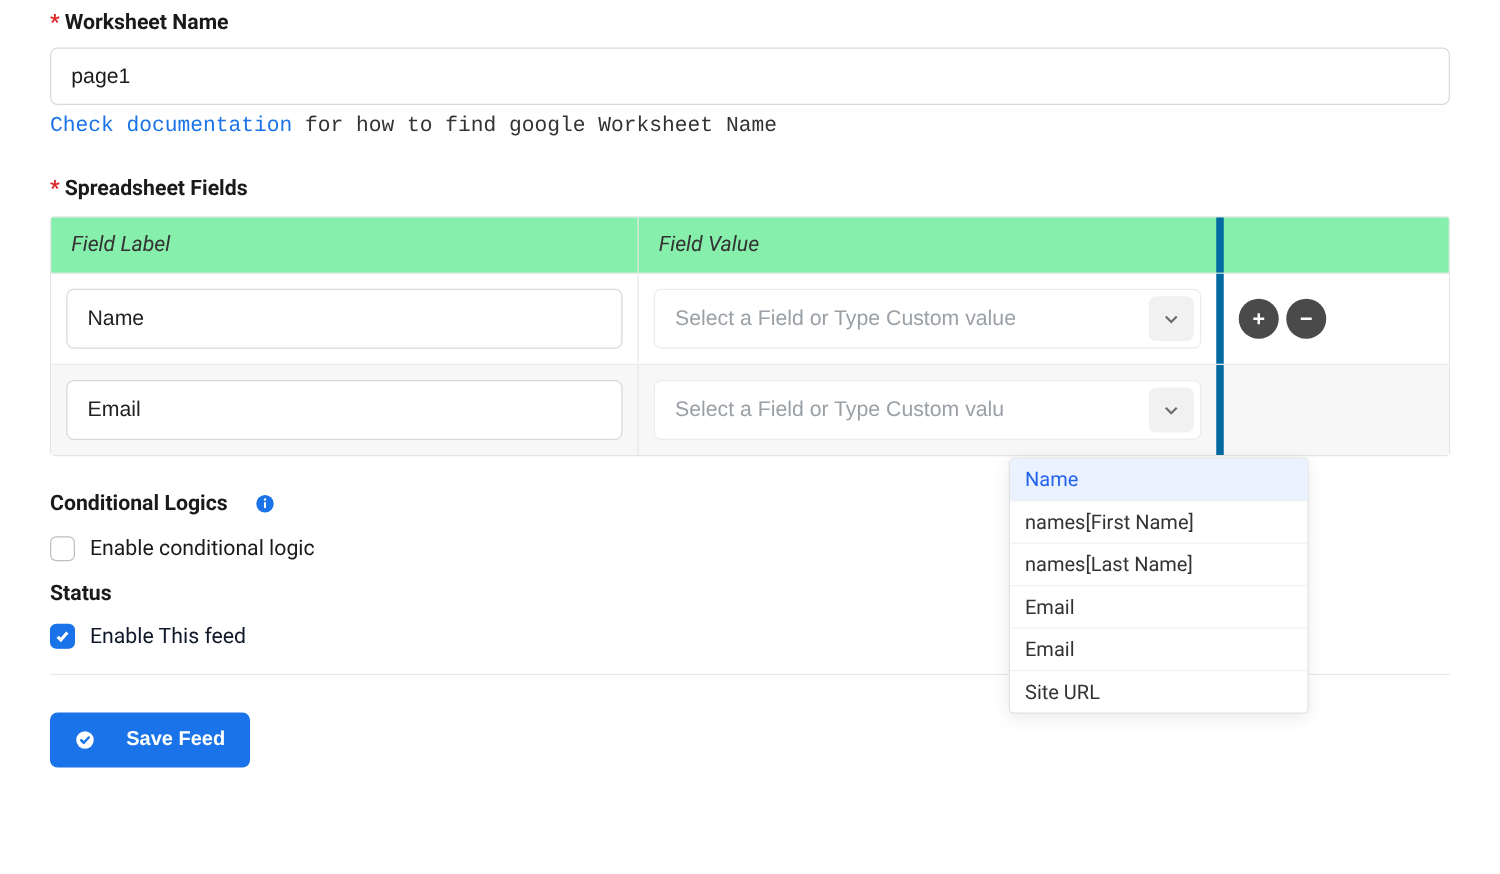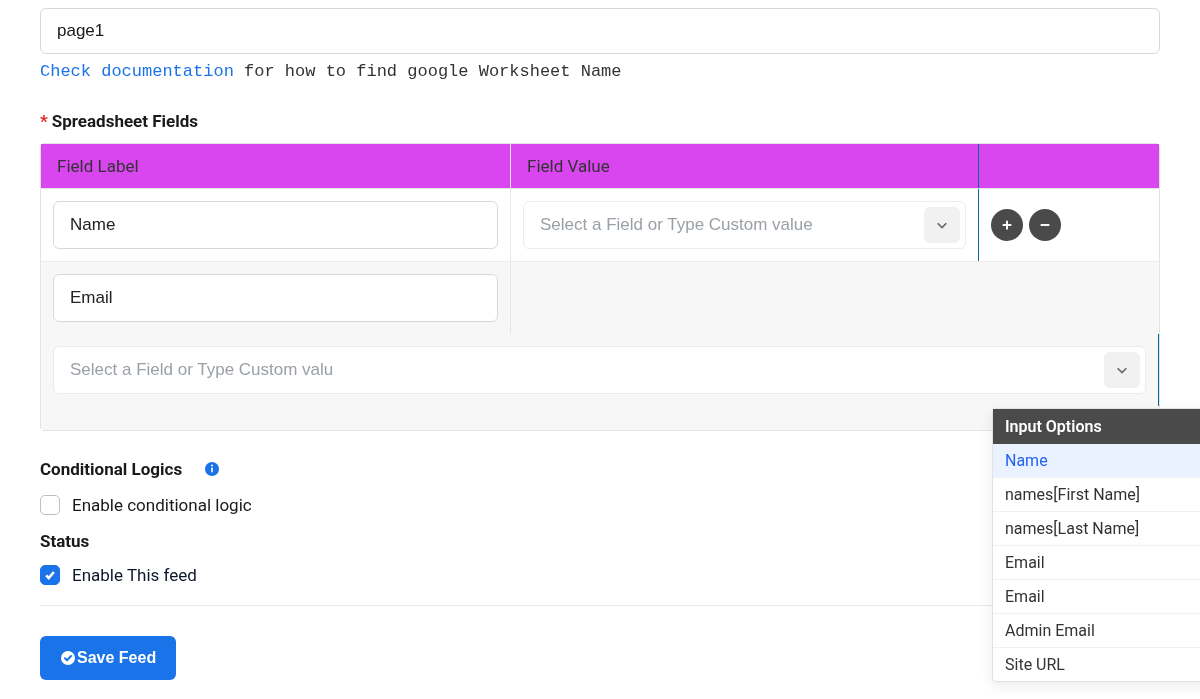--- a/index.html
+++ b/index.html
@@ -38,36 +38,37 @@
   .help-line .link { color: #1a73e8; cursor: pointer; }
   .fields-table {
     margin-top: 12px;
     border: 1px solid #e3e3e3;
     border-radius: 4px;
     overflow: visible;
     width: 100%;
   }
   .ft-row { display: flex; width: 100%; }
   .ft-head {
-    background: #d946ef;
+    background: #86efac;
     border-bottom: 1px solid #e3e3e3;
+    font-style: italic;
   }
   .ft-head .ft-cell { font-weight: 400; color: #333; font-size: 17px; padding: 12px 16px; }
   .ft-cell {
     padding: 12px;
     display: flex;
     align-items: center;
     position: relative;
   }
   .col-label { width: 470px; border-right: 1px solid #e8e8e8; }
-  .col-value { flex: 1; border-right: 1px solid #0369a1; }
+  .col-value { flex: 1; border-right: 6px solid #0369a1; }
   .col-actions { width: 180px; }
   .ft-body .ft-row { border-bottom: 1px solid #ececec; background: #fff; }
   .ft-body .ft-row.alt { background: #f7f7f7; }
-  .ft-body .ft-row:last-child { border-bottom: none; flex-direction: column; }
+  .ft-body .ft-row:last-child { border-bottom: none; }
   .cell-input {
     width: 100%;
     height: 48px;
     border: 1px solid #d9d9d9;
     border-radius: 6px;
     padding: 0 16px;
     font-size: 17px;
     background: #fff;
     color: #222;
   }
@@ -200,31 +201,34 @@
     background: #1a73e8;
     color: #fff;
     border: none;
     border-radius: 6px;
     height: 44px;
     padding: 0 20px;
     font-size: 16px;
     font-weight: 600;
     display: inline-flex;
     align-items: center;
-    gap: 1px;
+    gap: 25px;
     cursor: pointer;
   }
   .save-btn svg { width: 16px; height: 16px; fill: #fff; }
 </style>
 </head>
 <body>
 
 
 
 <div class="section">
+  <div class="label-row">
+    <span class="req">*</span><span>Worksheet Name</span>
+  </div>
   <input class="text-input" type="text" value="page1" style="">
   <div class="help-line">
     <span class="link">Check documentation</span><span> for how to find google Worksheet Name</span>
   </div>
 </div>
 
 <div class="section" style="margin-top:30px;">
   <div class="label-row">
     <span class="req">*</span><span>Spreadsheet Fields</span>
   </div>
@@ -269,27 +273,25 @@
           </div>
           <div class="ft-cell col-value">
             <div class="value-wrap">
               <input class="value-input" type="text" placeholder="Select a Field or Type Custom valu" style="">
               <button class="chev-btn">
                 <svg viewBox="0 0 16 16">
                   <polyline points="3,6 8,11 13,6"></polyline>
                 </svg>
               </button>
               <div class="dropdown">
-                <div class="dd-head">Input Options</div>
                 <div class="dd-item active">Name</div>
                 <div class="dd-item">names[First Name]</div>
                 <div class="dd-item">names[Last Name]</div>
                 <div class="dd-item">Email</div>
                 <div class="dd-item">Email</div>
-                <div class="dd-item">Admin Email</div>
                 <div class="dd-item">Site URL</div>
               </div>
             </div>
           </div>
           <div class="ft-cell col-actions"></div>
         </div>
       </div>
   </div>
 </div>
 

